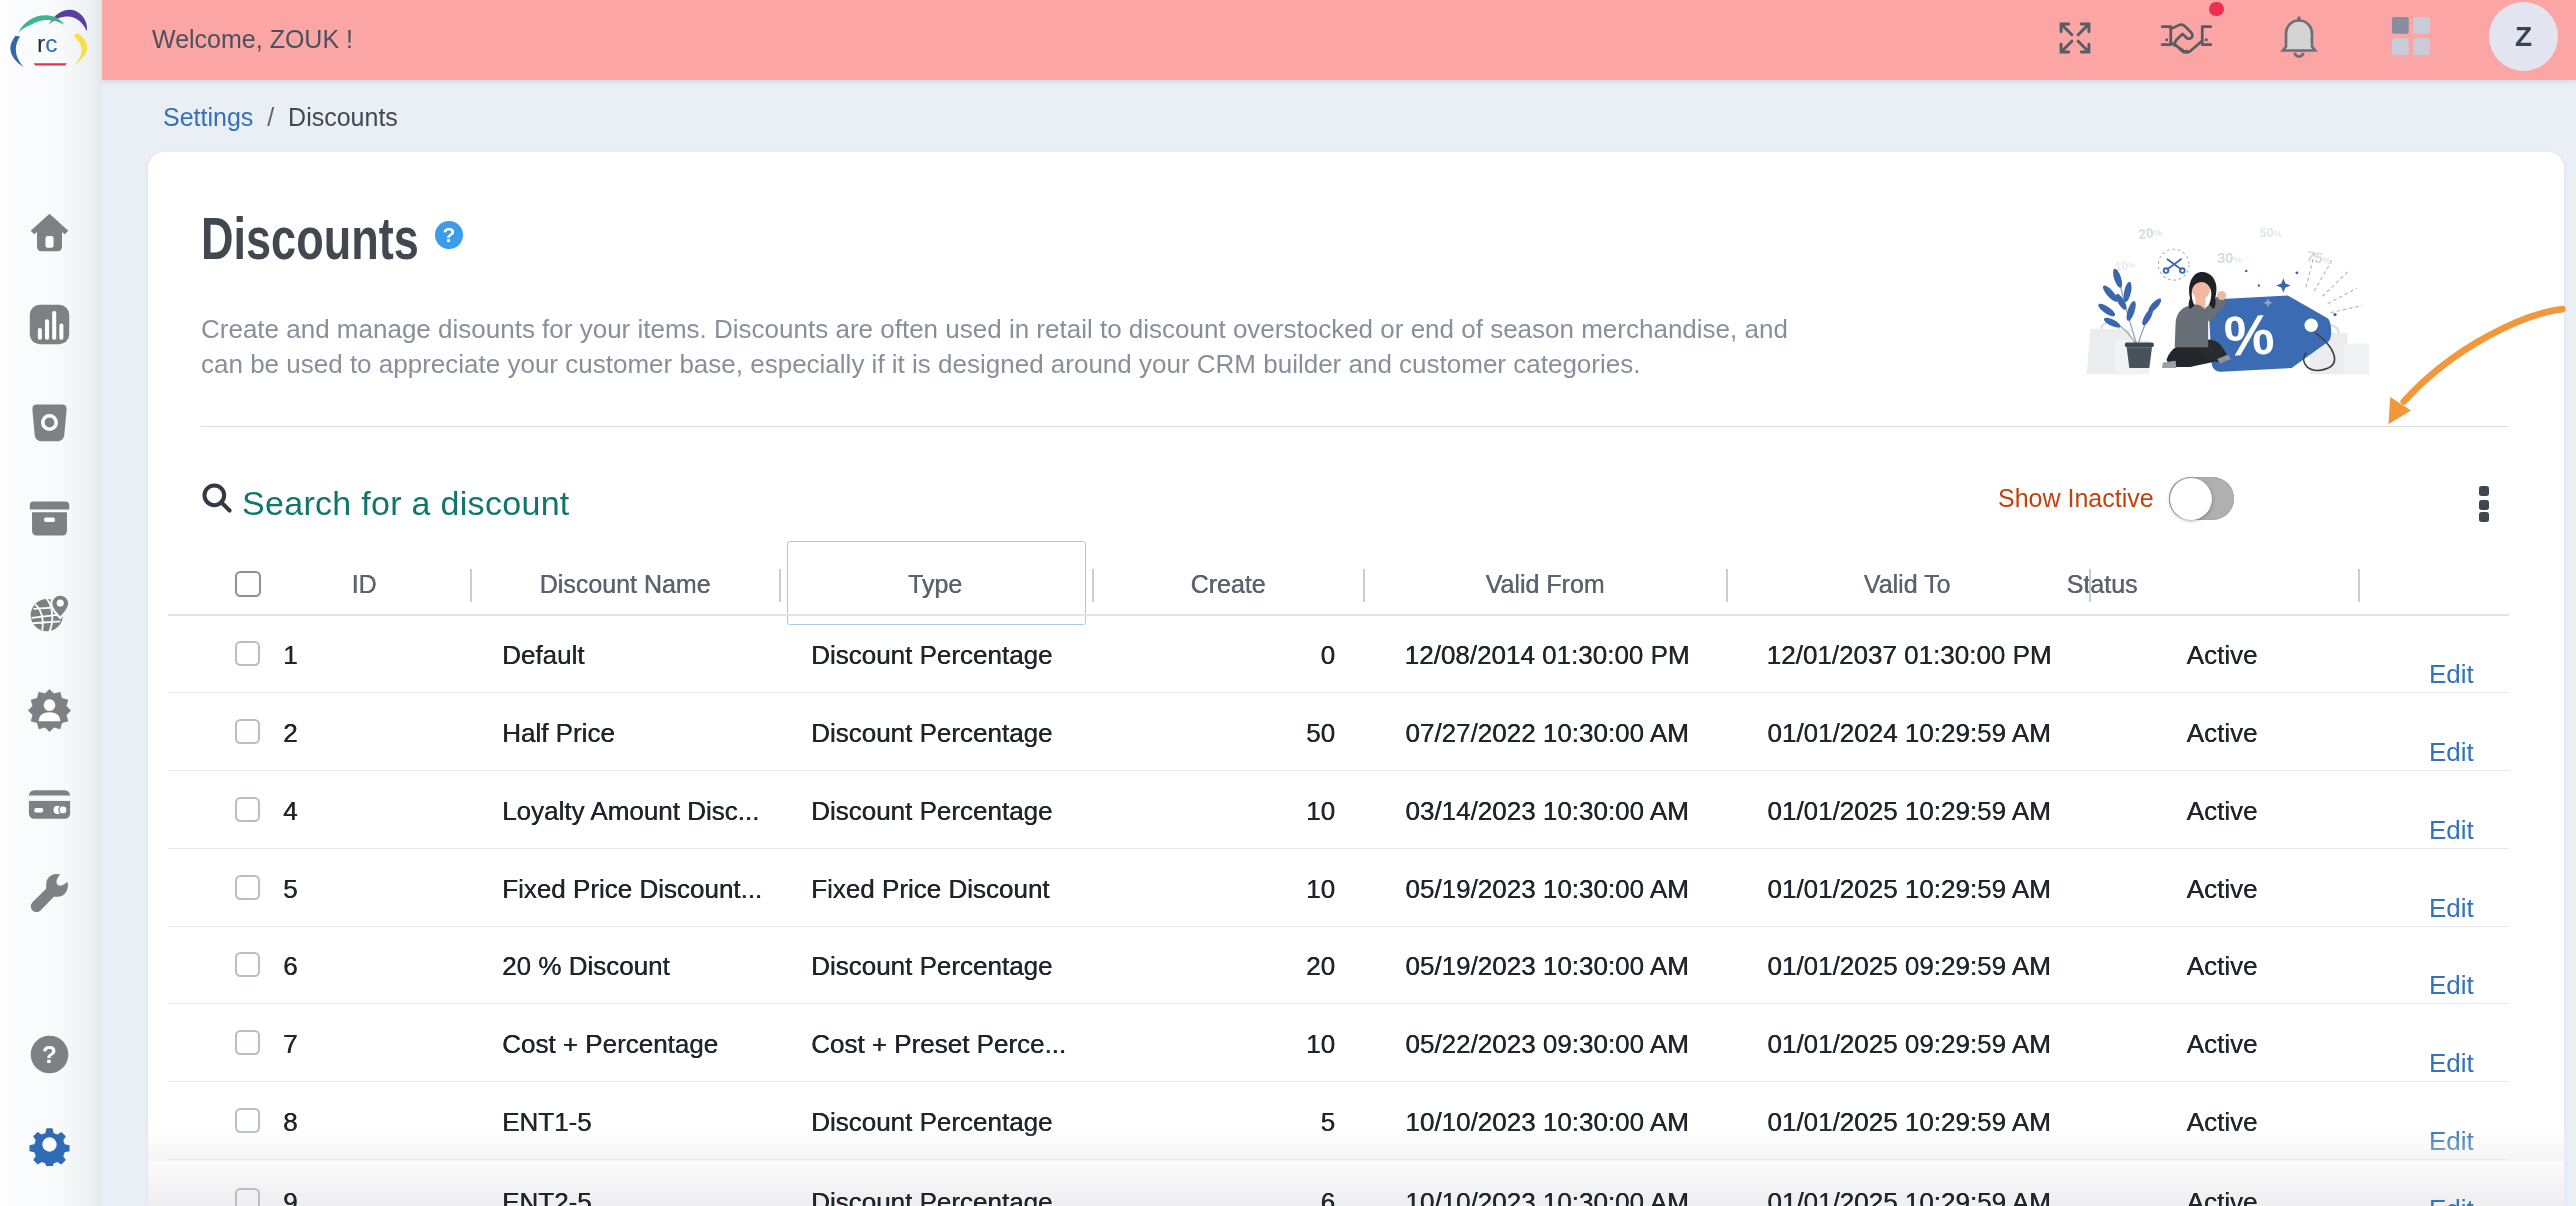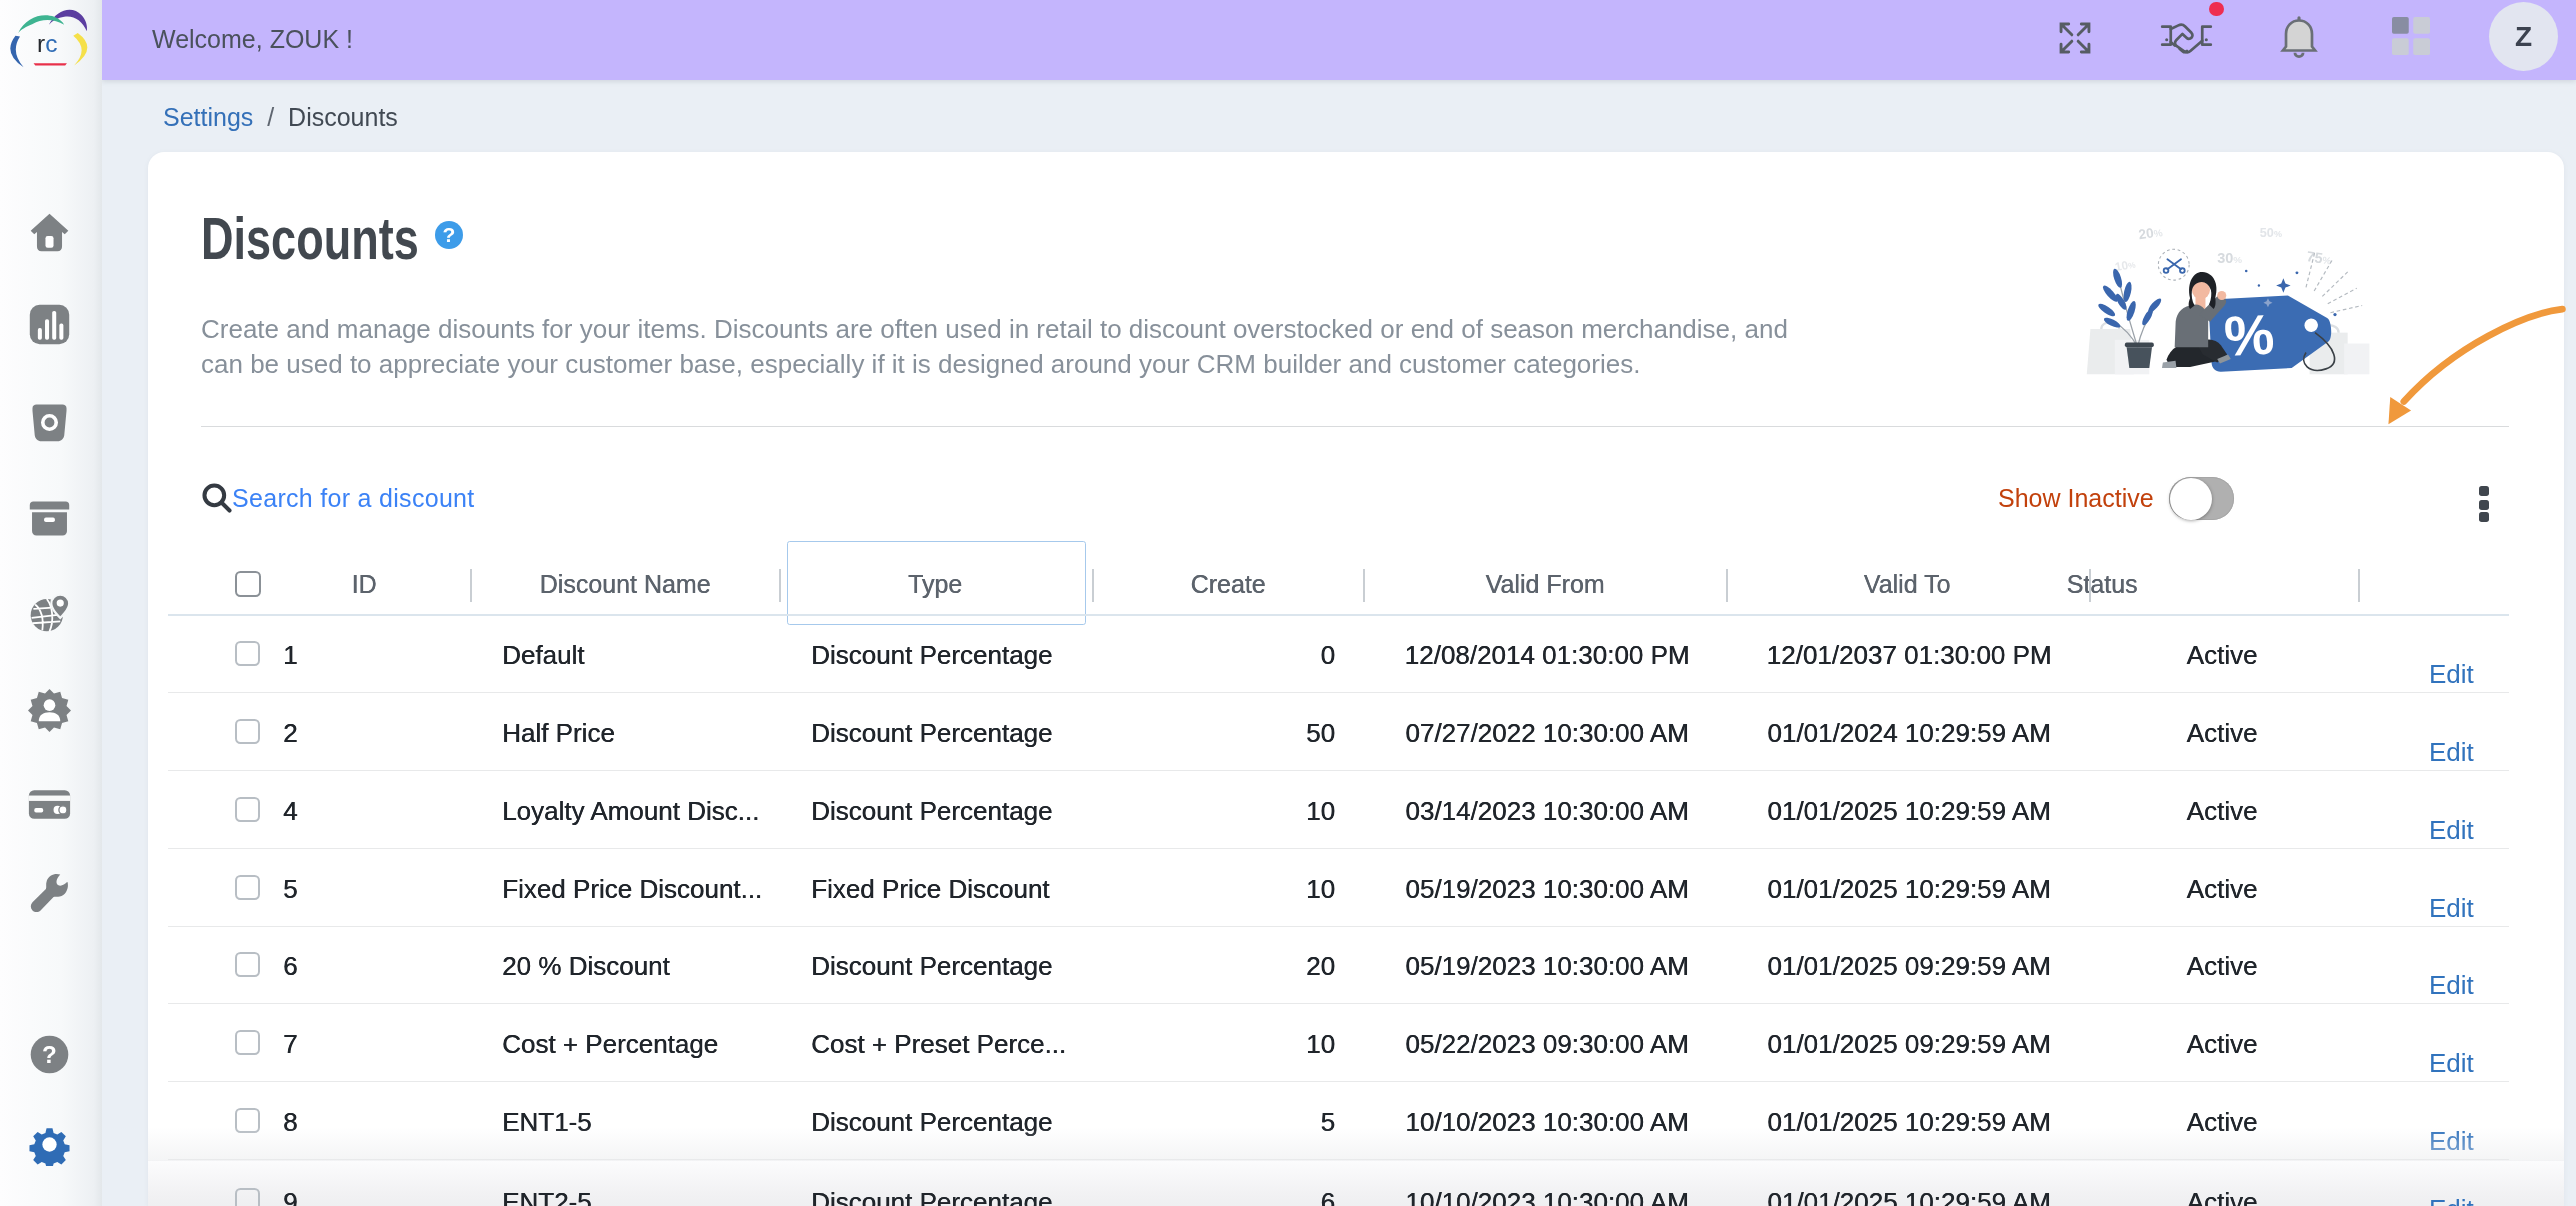--- a/index.html
+++ b/index.html
@@ -7,42 +7,42 @@
   body { font-family:"Liberation Sans", sans-serif; background:#eaeff5; position:relative; }
   .abs { position:absolute; }
 
   
   #sidebar { left:0; top:0; width:102px; height:1206px;
     background:linear-gradient(to right,#fdfdfe 0%,#f7f9fa 60%,#edf0f3 92%,#e3e7ea 100%);
     z-index:5; }
   .sbico { position:absolute; left:28px; width:43px; height:43px; }
 
   
-  #header { left:102px; top:0; width:2474px; height:80px; background:#c4b5fd;
+  #header { left:102px; top:0; width:2474px; height:80px; background:#fca5a5;
     box-shadow:0 1.8px 4.5px rgba(90,100,115,0.16); z-index:4; }
   #welcome { position:absolute; left:50px; top:25px; font-size:25px; color:#4a515c; }
 
   
   #crumbs { left:163px; top:103px; font-size:25px; color:#5f6670; z-index:2;}
   #crumbs .s1 { color:#3470b8; }
   #crumbs .s2 { color:#414953; }
 
   #card { left:148px; top:152px; width:2416px; height:1054px; background:#ffffff;
     border-radius:16.3px 16.3px 0 0; box-shadow:0 1.8px 5.4px rgba(100,110,125,0.08); z-index:1; overflow:hidden; }
 
   
   #title { left:53px; top:52px; font-size:53px; font-weight:bold; color:#42484f; transform:scale(0.85,1.12); transform-origin:left top; }
   #helpq { left:287px; top:69px; width:28px; height:28px; border-radius:50%; background:#3d9ce9;
     color:#fff; font-size:21px; font-weight:bold; text-align:center; line-height:28px; }
   #desc { left:53px; top:160px; width:1630px; font-size:26px; line-height:35px; color:#87909a; }
   #divider1 { left:53px; top:274px; width:2308px; height:0.9px; background:#d9dbdd; }
 
   
   #searchico { left:52px; top:329px; }
-  #searchph { left:84px; top:332px; font-size:25px; color:#3b82f6; letter-spacing:0.3px; }
+  #searchph { left:94px; top:332px; font-size:34px; color:#0f766e; letter-spacing:0.3px; }
   #showinactive { left:1850px; top:332px; font-size:25px; color:#c2410c; }
   #toggle { left:2021px; top:325px; width:65px; height:43px; border-radius:22px; background:#b0b0b0;
     box-shadow:inset 0 0 0 0.9px #a6a6a6; }
   #toggle .knob { position:absolute; left:0.9px; top:0.9px; width:42px; height:42px; border-radius:50%;
     background:#ffffff; box-shadow:0 0.9px 3.6px rgba(0,0,0,0.35); }
   #addbtn { left:2129px; top:308px; width:183px; height:70px; border-radius:8.2px; background:#3368ab;
     color:#ffffff; font-size:24.5px; text-align:center; line-height:70px; letter-spacing:0.2px; }
   .dot { position:absolute; left:2331px; width:10px; height:10px; border-radius:2.7px; background:#40464e; }
 
   

